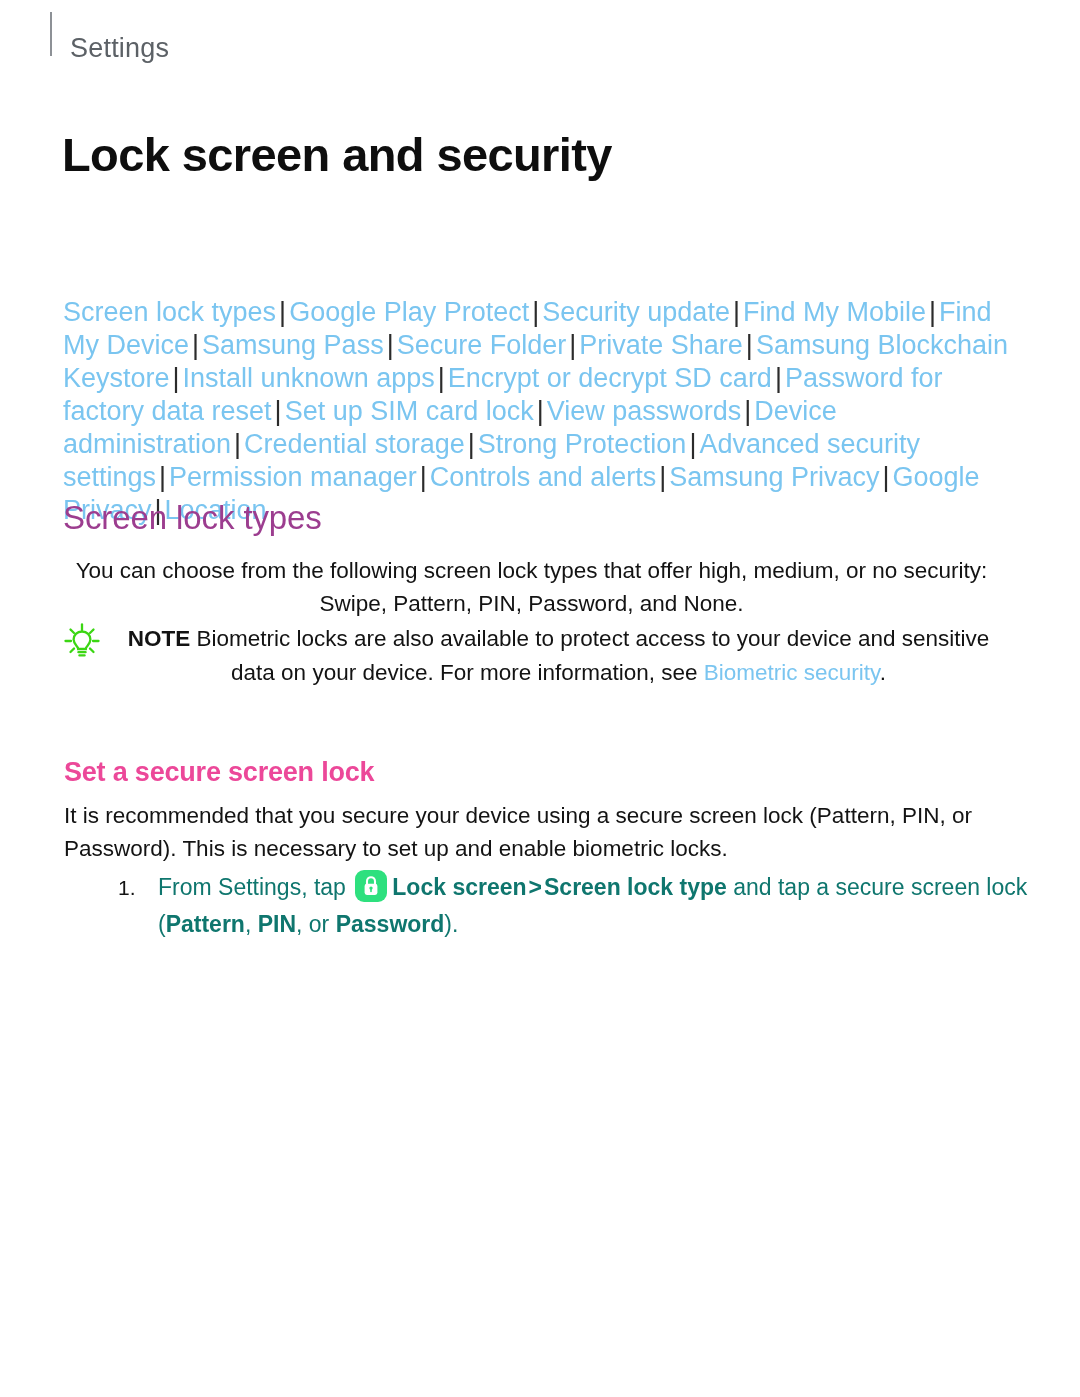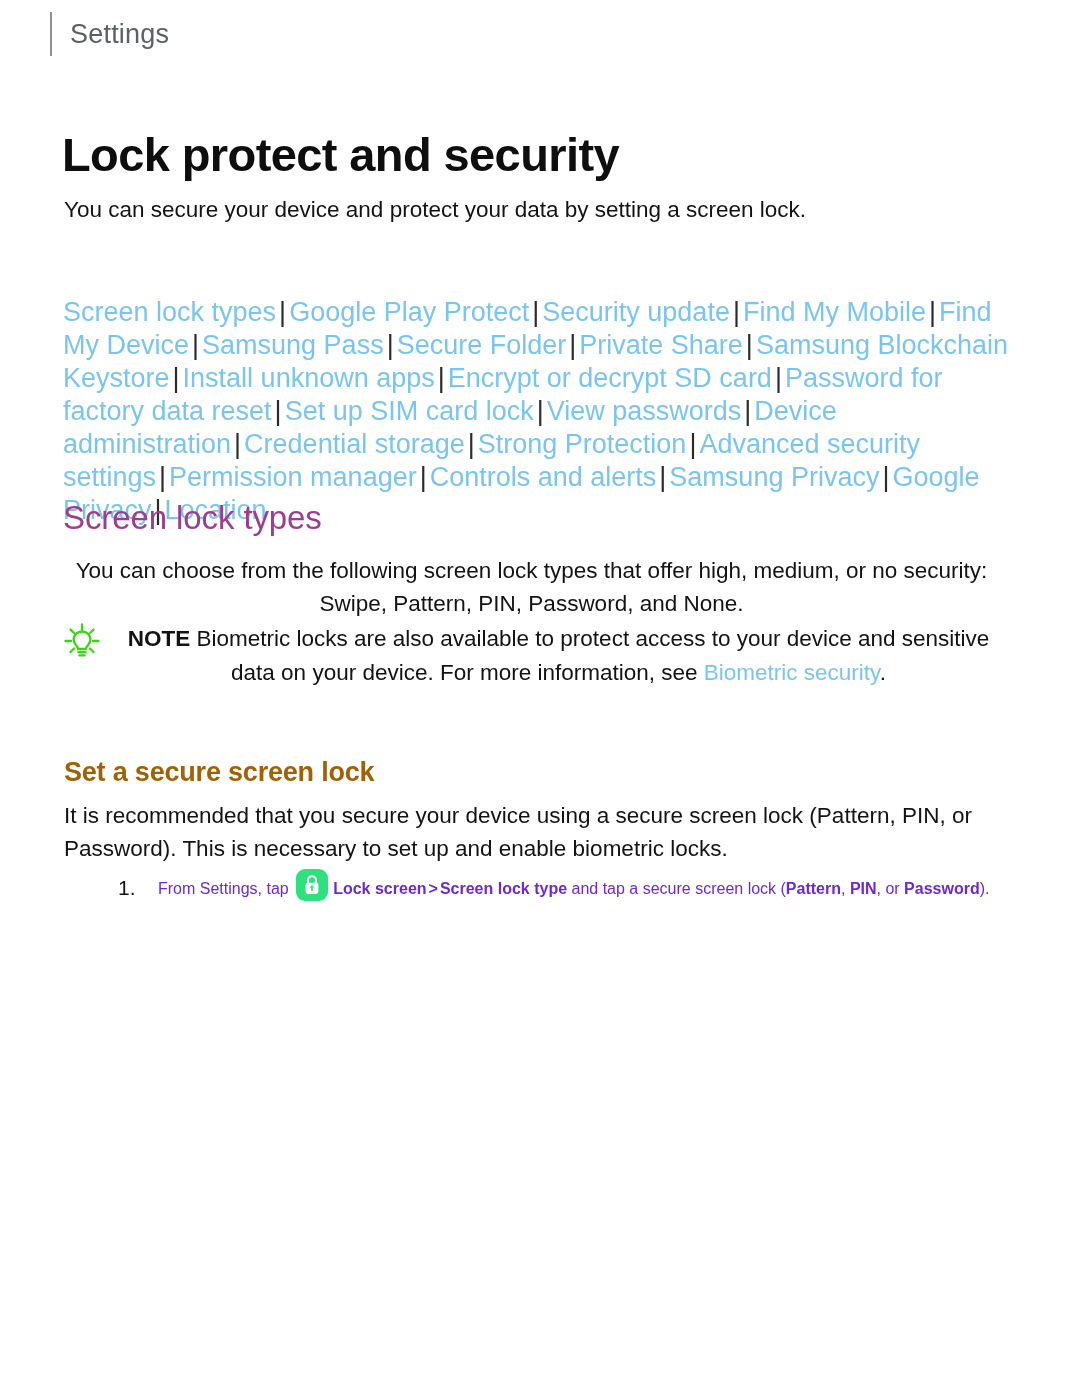--- a/index.html
+++ b/index.html
@@ -34,20 +34,21 @@
     width: 2px;
     background: #8d9196;
     margin-right: 18px;
   }
   .runhead-label {
     font-size: 27px;
     line-height: 44px;
     color: #5c6166;
     letter-spacing: 0.2px;
     font-weight: 400;
+    margin-top: 14px;
   }
 
   
   .chapter-title {
     position: absolute;
     left: 62px;
     top: 96px;
     font-size: 47px;
     line-height: 56px;
     font-weight: 700;
@@ -151,21 +152,21 @@
   }
 
   
   .h3 {
     position: absolute;
     left: 64px;
     top: 727px;
     font-size: 27px;
     line-height: 36px;
     font-weight: 600;
-    color: #a16207;
+    color: #ec4899;
     letter-spacing: -0.2px;
   }
 
   
   .steps {
     position: absolute;
     left: 78px;
     top: 853px;
     width: 930px;
   }
@@ -173,23 +174,23 @@
     display: flex;
     align-items: flex-start;
   }
   .step-num {
     flex: 0 0 40px;
     font-size: 21px;
     line-height: 37px;
     color: #131313;
   }
   .step-body {
-    font-size: 16px;
+    font-size: 23px;
     line-height: 37px;
-    color: #6d28d9;
+    color: #0f766e;
   }
   .step-body b { font-weight: 700; }
   .step-body .chev {
     font-weight: 700;
     padding: 0 2px;
   }
 
   
   .inline-icon {
     display: inline-block;
@@ -221,23 +222,22 @@
 </head>
 <body>
 
 <div class="page">
 
   <div class="runhead">
     <div class="runhead-rule"></div>
     <div class="runhead-label">Settings</div>
   </div>
 
-  <h1 class="chapter-title">Lock protect and security</h1>
-
-  <p class="intro">You can secure your device and protect your data by setting a screen lock.</p>
+  <h1 class="chapter-title">Lock screen and security</h1>
+
 
   <nav class="xref" id="xref-list"><a href="#">Screen lock types</a><span class="sep">|</span><a href="#">Google Play Protect</a><span class="sep">|</span><a href="#">Security update</a><span class="sep">|</span><a href="#">Find My Mobile</a><span class="sep">|</span><a href="#">Find My Device</a><span class="sep">|</span><a href="#">Samsung Pass</a><span class="sep">|</span><a href="#">Secure Folder</a><span class="sep">|</span><a href="#">Private Share</a><span class="sep">|</span><a href="#">Samsung Blockchain Keystore</a><span class="sep">|</span><a href="#">Install unknown apps</a><span class="sep">|</span><a href="#">Encrypt or decrypt SD card</a><span class="sep">|</span><a href="#">Password for factory data reset</a><span class="sep">|</span><a href="#">Set up SIM card lock</a><span class="sep">|</span><a href="#">View passwords</a><span class="sep">|</span><a href="#">Device administration</a><span class="sep">|</span><a href="#">Credential storage</a><span class="sep">|</span><a href="#">Strong Protection</a><span class="sep">|</span><a href="#">Advanced security settings</a><span class="sep">|</span><a href="#">Permission manager</a><span class="sep">|</span><a href="#">Controls and alerts</a><span class="sep">|</span><a href="#">Samsung Privacy</a><span class="sep">|</span><a href="#">Google Privacy</a><span class="sep">|</span><a href="#">Location</a></nav>
 
   <h2 class="h2">Screen lock types</h2>
 
   <p class="body-p" id="para-lock-types">You can choose from the following screen lock types that offer high, medium, or no security: Swipe, Pattern, PIN, Password, and None.</p>
 
   <div class="note">
     <span class="note-icon">
       <svg width="38" height="38" viewBox="0 0 38 38" aria-hidden="true">

